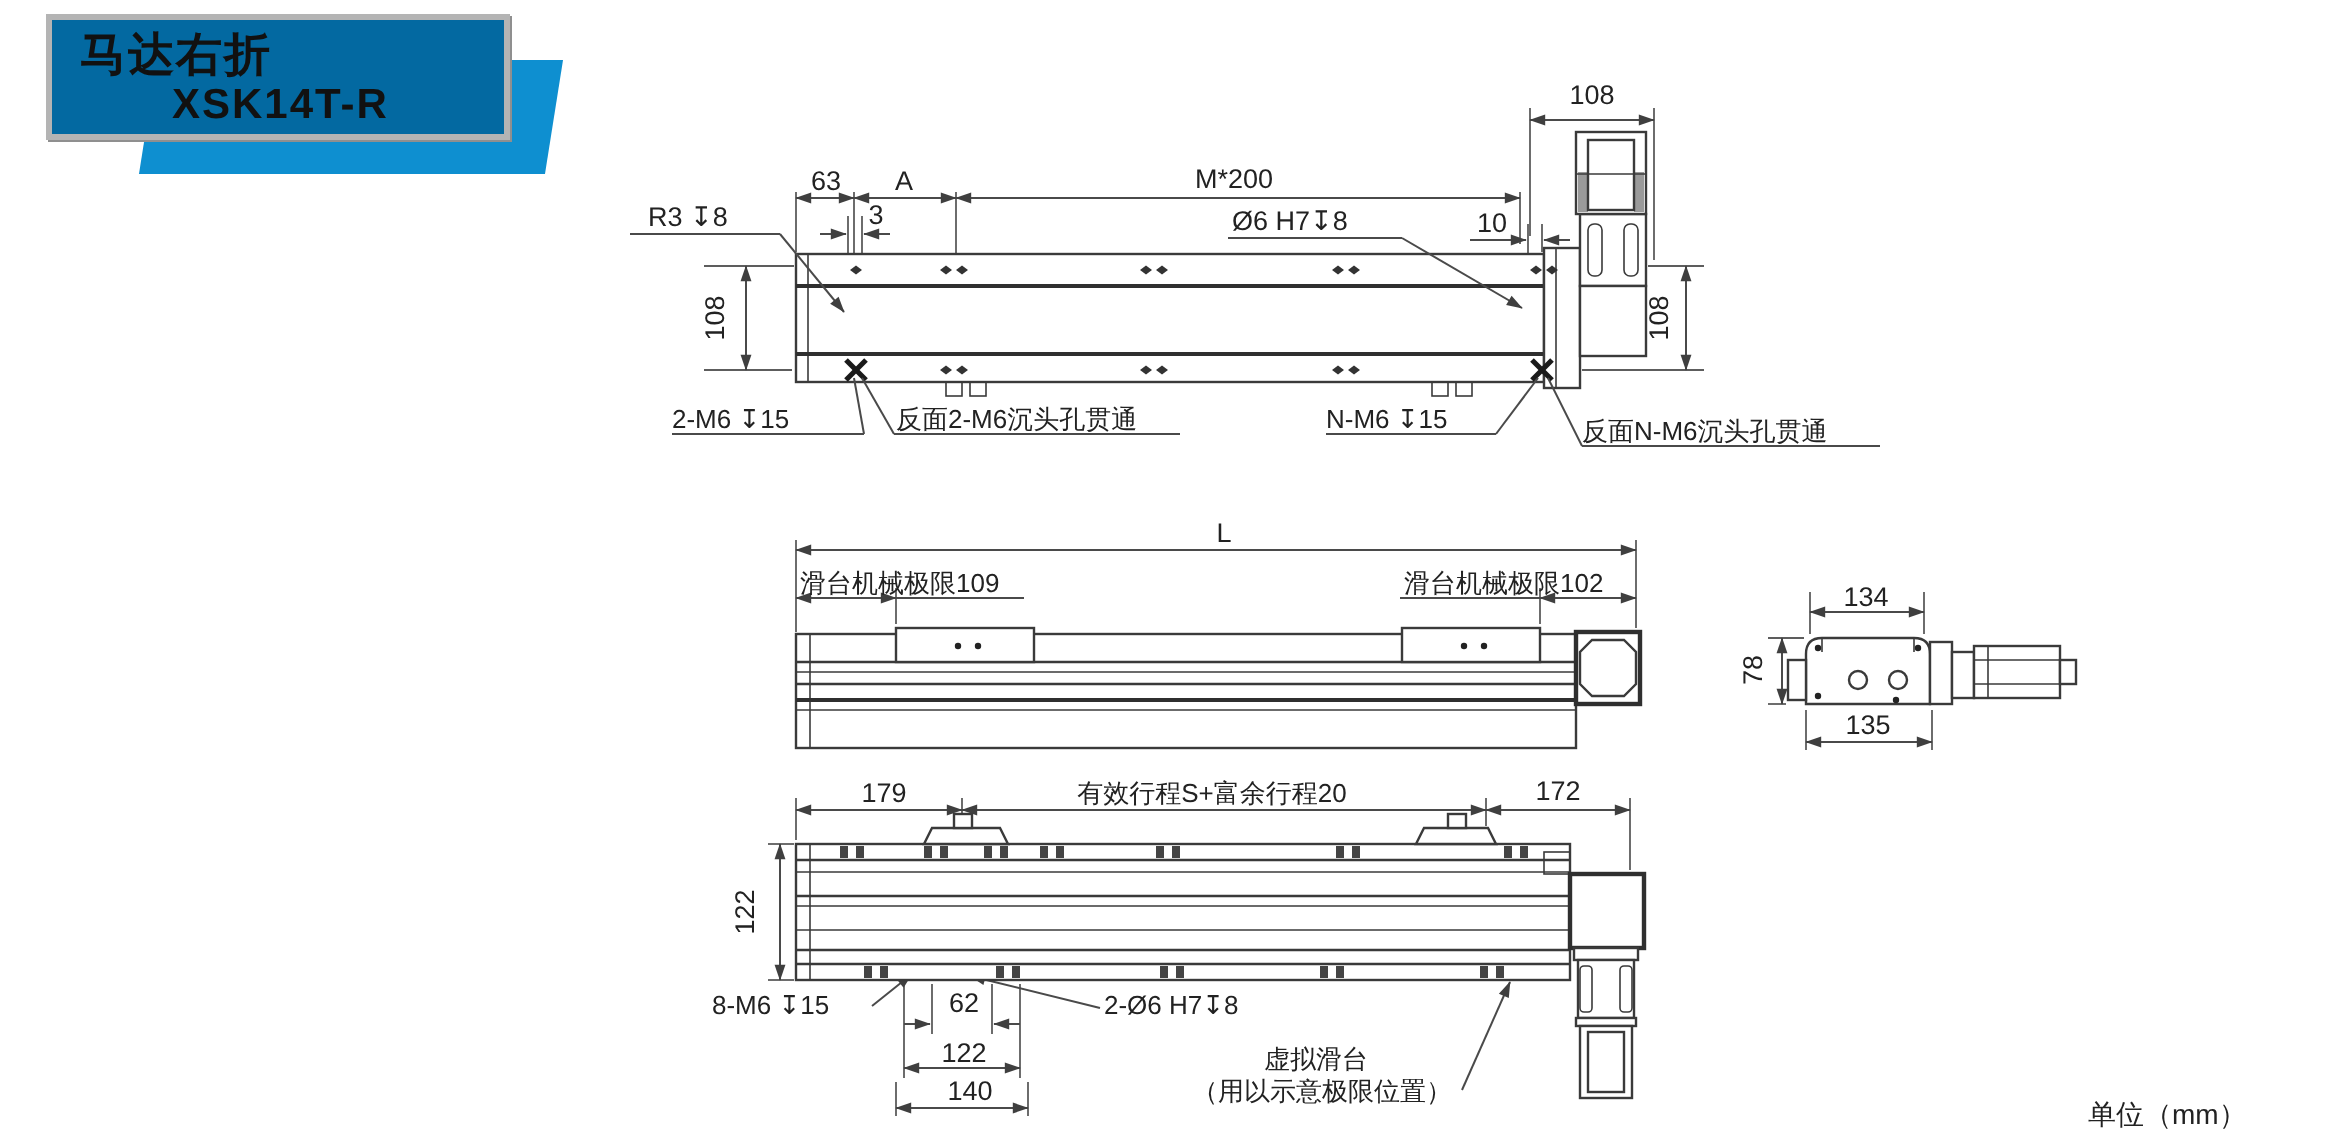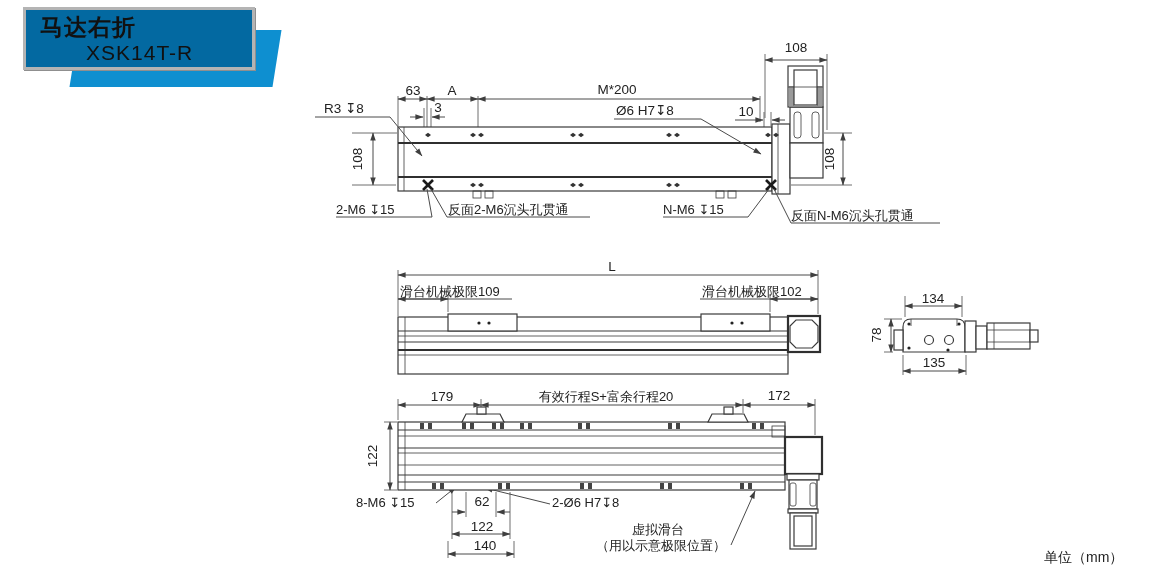--- a/index.html
+++ b/index.html
@@ -3,21 +3,21 @@
 <meta charset="utf-8">
 <style>
   html,body{margin:0;padding:0;background:#fff;}
   .stage{position:relative;width:1170px;height:566px;background:#fff;overflow:hidden;
          font-family:"Liberation Sans","DejaVu Sans",sans-serif;}
   .accent{position:absolute;left:74px;top:30px;width:203px;height:57px;background:#0e8fd0;
           transform:skewX(-9deg);}
   .tbox{position:absolute;left:12px;top:7px;width:226px;height:57px;background:#0369a1;
         border:3px solid #b4b4b4;box-shadow:1px 1px 0 #8f8f8f;margin-left:11px;}
   .t1{position:absolute;left:14px;top:2px;font-size:23px;font-weight:bold;color:#111;letter-spacing:1px;}
-  .t2{position:absolute;left:60px;top:31px;font-size:21px;font-weight:normal;color:#111;letter-spacing:1px;}
+  .t2{position:absolute;left:60px;top:31px;font-size:21px;font-weight:bold;color:#111;letter-spacing:1px;}
   svg{position:absolute;left:0;top:0;}
   .e{stroke:#5d5d5d;stroke-width:0.9;fill:none;}
   .d{stroke:#4a4a4a;stroke-width:1;fill:none;}
   .o{stroke:#3a3a3a;stroke-width:1.2;fill:none;}
   .ow{stroke:#3a3a3a;stroke-width:1.2;fill:#fff;}
   .o2{stroke:#2f2f2f;stroke-width:2.2;fill:#fff;}
   .thin{stroke:#3a3a3a;stroke-width:0.8;fill:none;}
   .thick{stroke:#2f2f2f;stroke-width:2;fill:none;}
   .bold-x{stroke:#1a1a1a;stroke-width:2.6;fill:none;}
   .tx{font-size:13.5px;fill:#222;}

